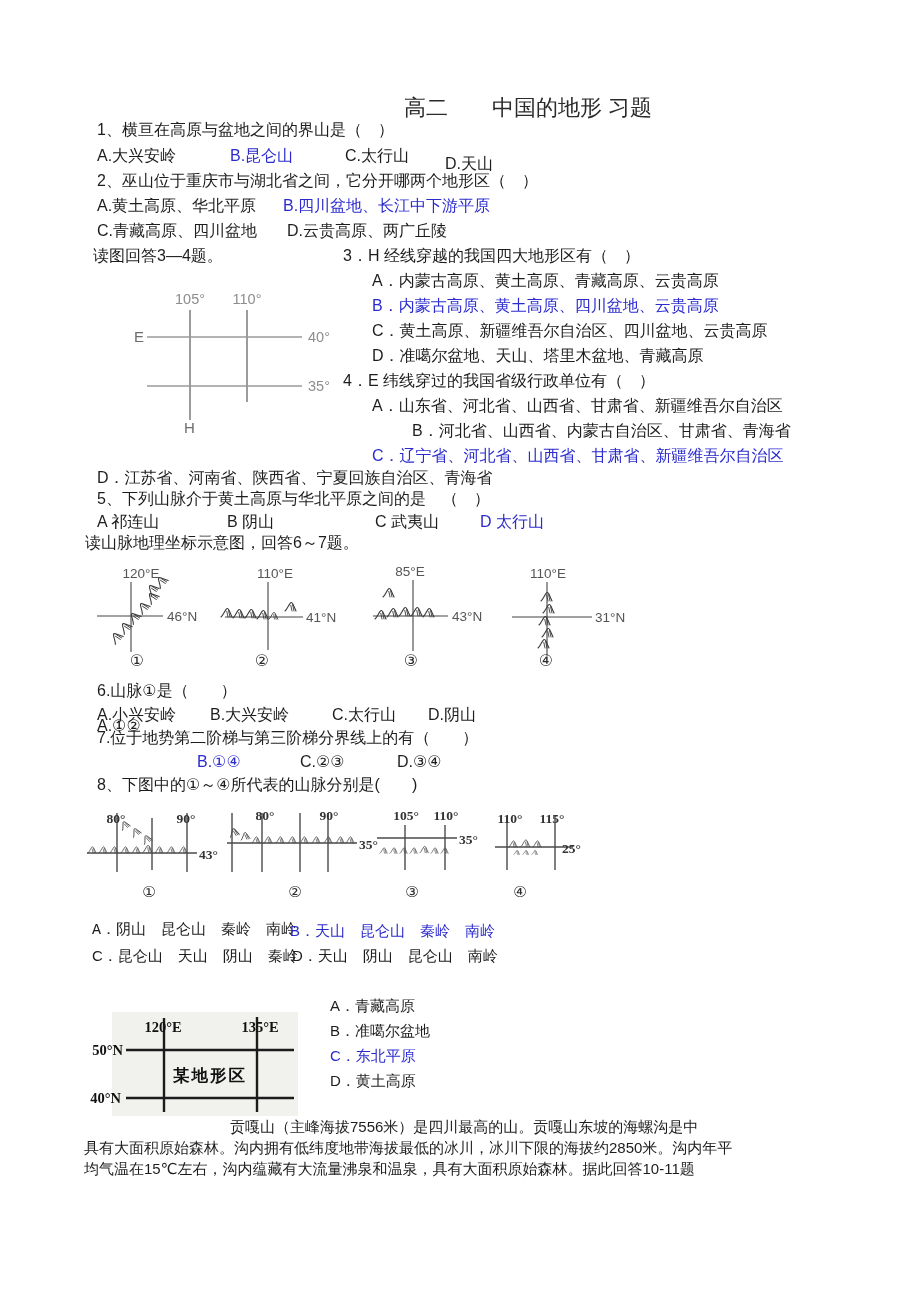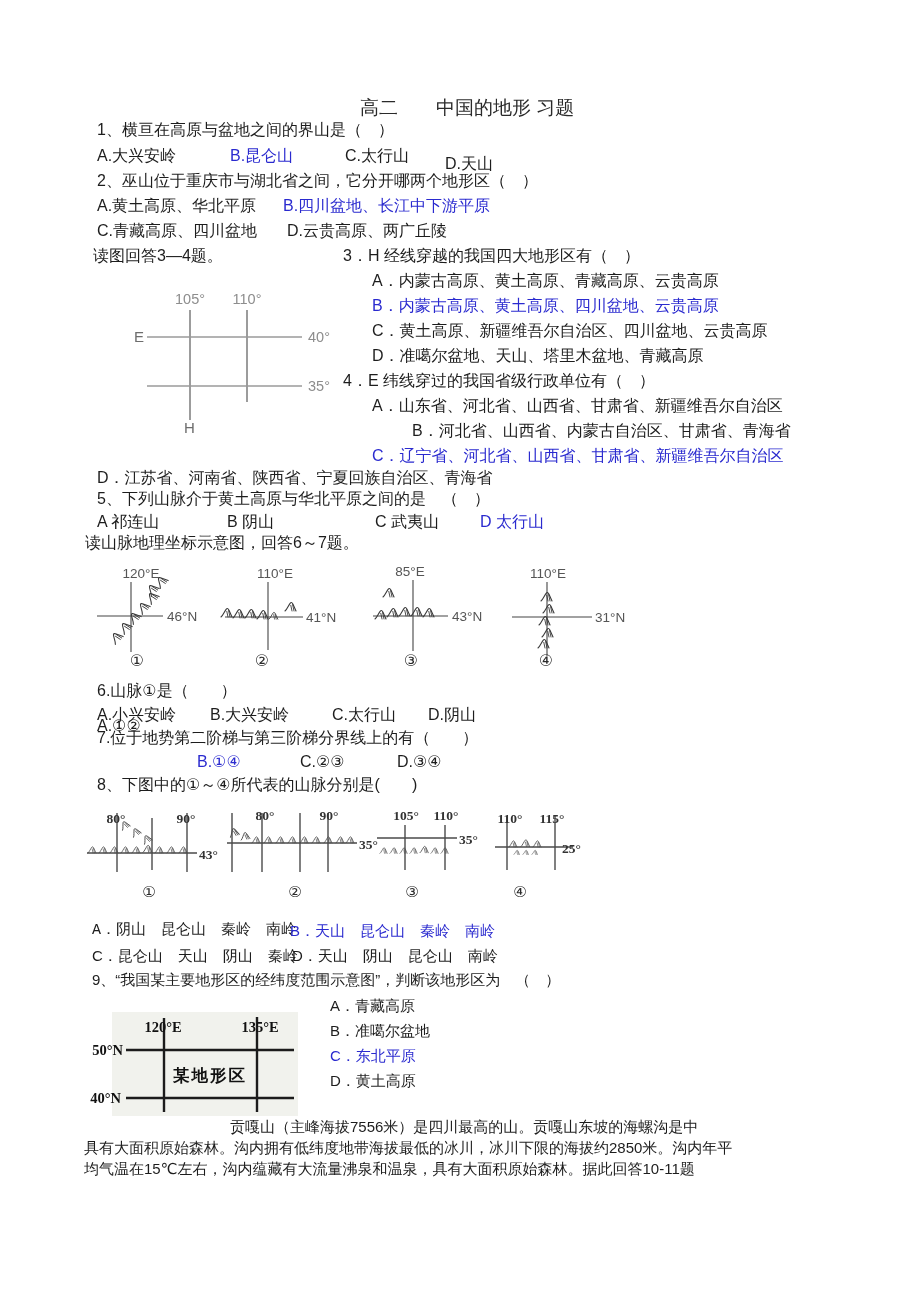--- a/index.html
+++ b/index.html
@@ -1,19 +1,19 @@
 <!DOCTYPE html>
 <html><head>
 <meta charset="utf-8">
 <style>
   html,body{margin:0;padding:0;background:#ffffff;}
   .page{position:relative;width:920px;height:1302px;background:#ffffff;overflow:hidden;
         font-family:"Liberation Sans","DejaVu Sans",sans-serif;color:#1d1d1d;}
   .ln{position:absolute;white-space:pre;font-size:16px;line-height:20px;color:#1d1d1d;}
-  .t-title{font-size:19px;color:#2a2a2a;}
+  .t-title{font-size:22px;color:#2a2a2a;margin-left:44px;}
   .sm{font-size:15px;}
   .blue{color:#2a2acf;}
   .cap{position:absolute;font-size:16px;color:#2a2a2a;width:22px;text-align:center;white-space:pre;}
   .cap.sm{font-size:15px;}
   svg.fig{position:absolute;overflow:visible;}
   svg text{font-family:"Liberation Sans","DejaVu Sans",sans-serif;}
   svg text.scanlbl{font-family:"Liberation Serif","DejaVu Serif",serif;font-weight:bold;}
 </style>
 </head>
 <body>
@@ -229,21 +229,20 @@
   <span class="cap sm" style="left:138px;top:883px;">①</span>
   <span class="cap sm" style="left:284px;top:883px;">②</span>
   <span class="cap sm" style="left:401px;top:883px;">③</span>
   <span class="cap sm" style="left:509px;top:883px;">④</span>
 
   <div class="ln sm" style="left:92px;top:921px;font-family:Liberation Mono, monospace;">A．阴山　昆仑山　秦岭　南岭</div>
   <div class="ln sm blue" style="left:290px;top:921px;">B．天山　昆仑山　秦岭　南岭</div>
   <div class="ln sm" style="left:92px;top:946px;">C．昆仑山　天山　阴山　秦岭</div>
   <div class="ln sm" style="left:292px;top:946px;">D．天山　阴山　昆仑山　南岭</div>
 
-  <div class="ln sm" style="left:92px;top:970px;">9、“我国某主要地形区的经纬度范围示意图”，判断该地形区为　（　）</div>
   <div class="ln sm" style="left:330px;top:996px;">A．青藏高原</div>
   <div class="ln sm" style="left:330px;top:1021px;">B．准噶尔盆地</div>
   <div class="ln sm blue" style="left:330px;top:1046px;">C．东北平原</div>
   <div class="ln sm" style="left:330px;top:1071px;">D．黄土高原</div>
 
   <svg class="fig" style="left:110px;top:1010px;" width="200" height="110" viewBox="0 0 200 110">
     <rect x="2" y="2" width="186" height="104" fill="#f1f2ed"></rect>
     <line x1="54" y1="8" x2="54" y2="102" stroke="#1c1c1c" stroke-width="2.4"></line>
     <line x1="147" y1="7" x2="147" y2="102" stroke="#1c1c1c" stroke-width="2.4"></line>
     <line x1="16" y1="40" x2="184" y2="40" stroke="#1c1c1c" stroke-width="2.4"></line>

